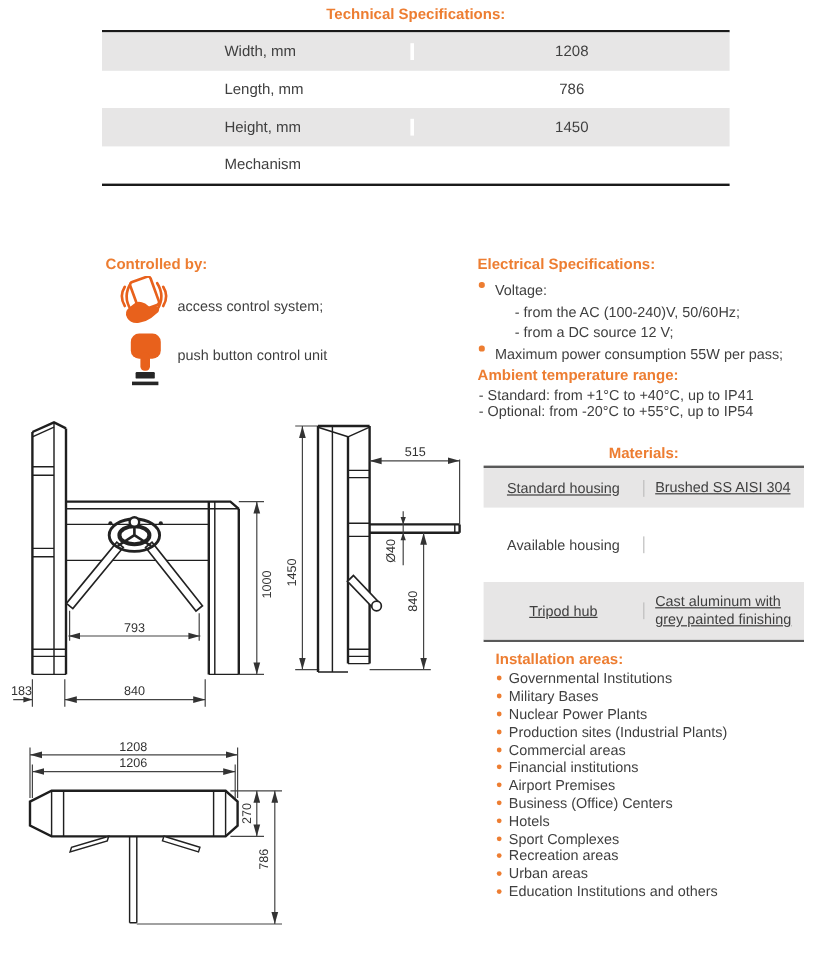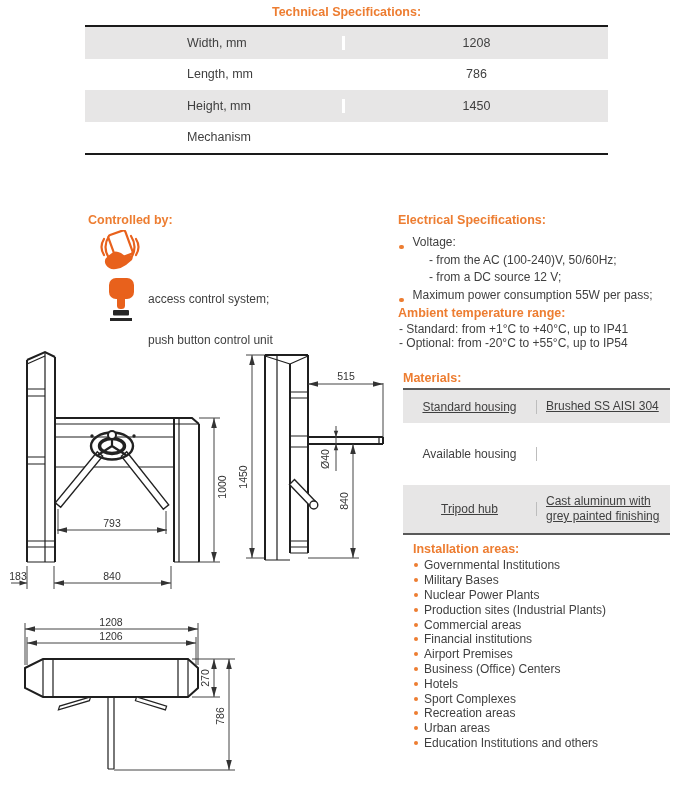--- a/index.html
+++ b/index.html
@@ -13,29 +13,29 @@
   
   .ts-title { left:85px; top:5px; width:523px; text-align:center; }
   .ts-table { left:85px; top:25px; width:523px; border-top:2px solid #1a1a1a; border-bottom:2px solid #1a1a1a; }
   .ts-row { display:flex; align-items:center; height:31.5px; font-size:12.5px; }
   .ts-row.alt { background:#E7E6E6; }
   .ts-label { width:260px; padding-left:102px; box-sizing:border-box; border-right:3px solid #fff; }
   .ts-value { flex:1; text-align:center; }
 
   
   .cb-title { left:88px; top:213px; }
-  .cb-label { font-size:12px;margin-top:44px; }
+  .cb-label { font-size:12px; }
 
   
   .etxt { font-size:12px; white-space:nowrap; }
-  .brow { display:flex; align-items:flex-end; }
+  .brow { display:flex; align-items:flex-start; }
   .dot { width:4.5px; height:4.5px; border-radius:50%; background:#ED7D31; margin-right:9px; flex:0 0 auto; }
 
   
-  .mat-title { left:403px; top:371px; width:267px; text-align:left; }
+  .mat-title { left:403px; top:371px; width:267px; text-align:center; }
   .mat-table { left:403px; top:388px; width:267px; border-top:2px solid #595959; border-bottom:2px solid #595959; font-size:12px; }
   .mat-row { display:flex; align-items:center; }
   .mat-row.alt { background:#E7E6E6;text-decoration:underline; }
   .mat-label { width:134px; box-sizing:border-box; text-align:center; border-right:1px solid #bdbdbd; }
   .mat-value { flex:1; padding-left:9px; white-space:pre-line; line-height:15px; }
 
   
   .inst-title { left:413px; top:542px; }
   .inst-list { left:414px; top:558px; }
   .inst-item { display:flex; align-items:center; height:14.8px; font-size:12px; white-space:nowrap; }

